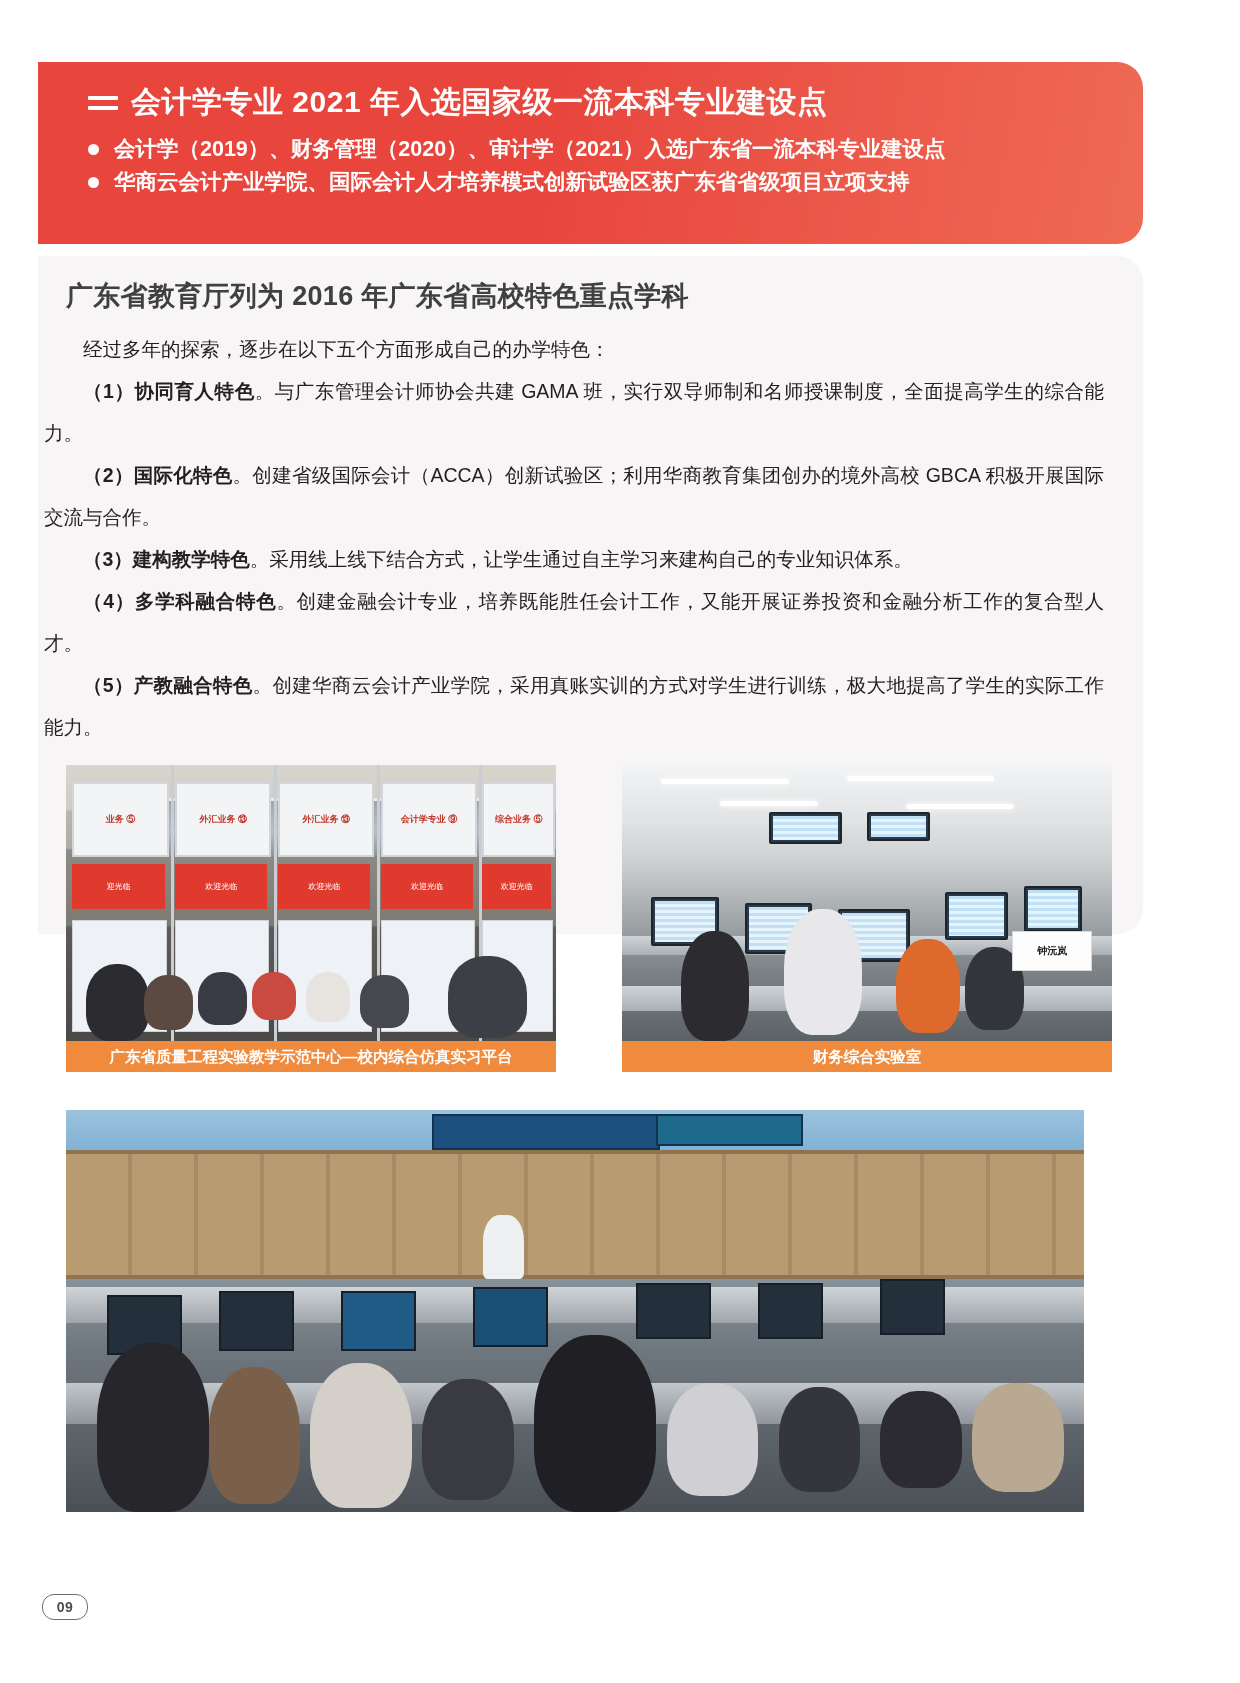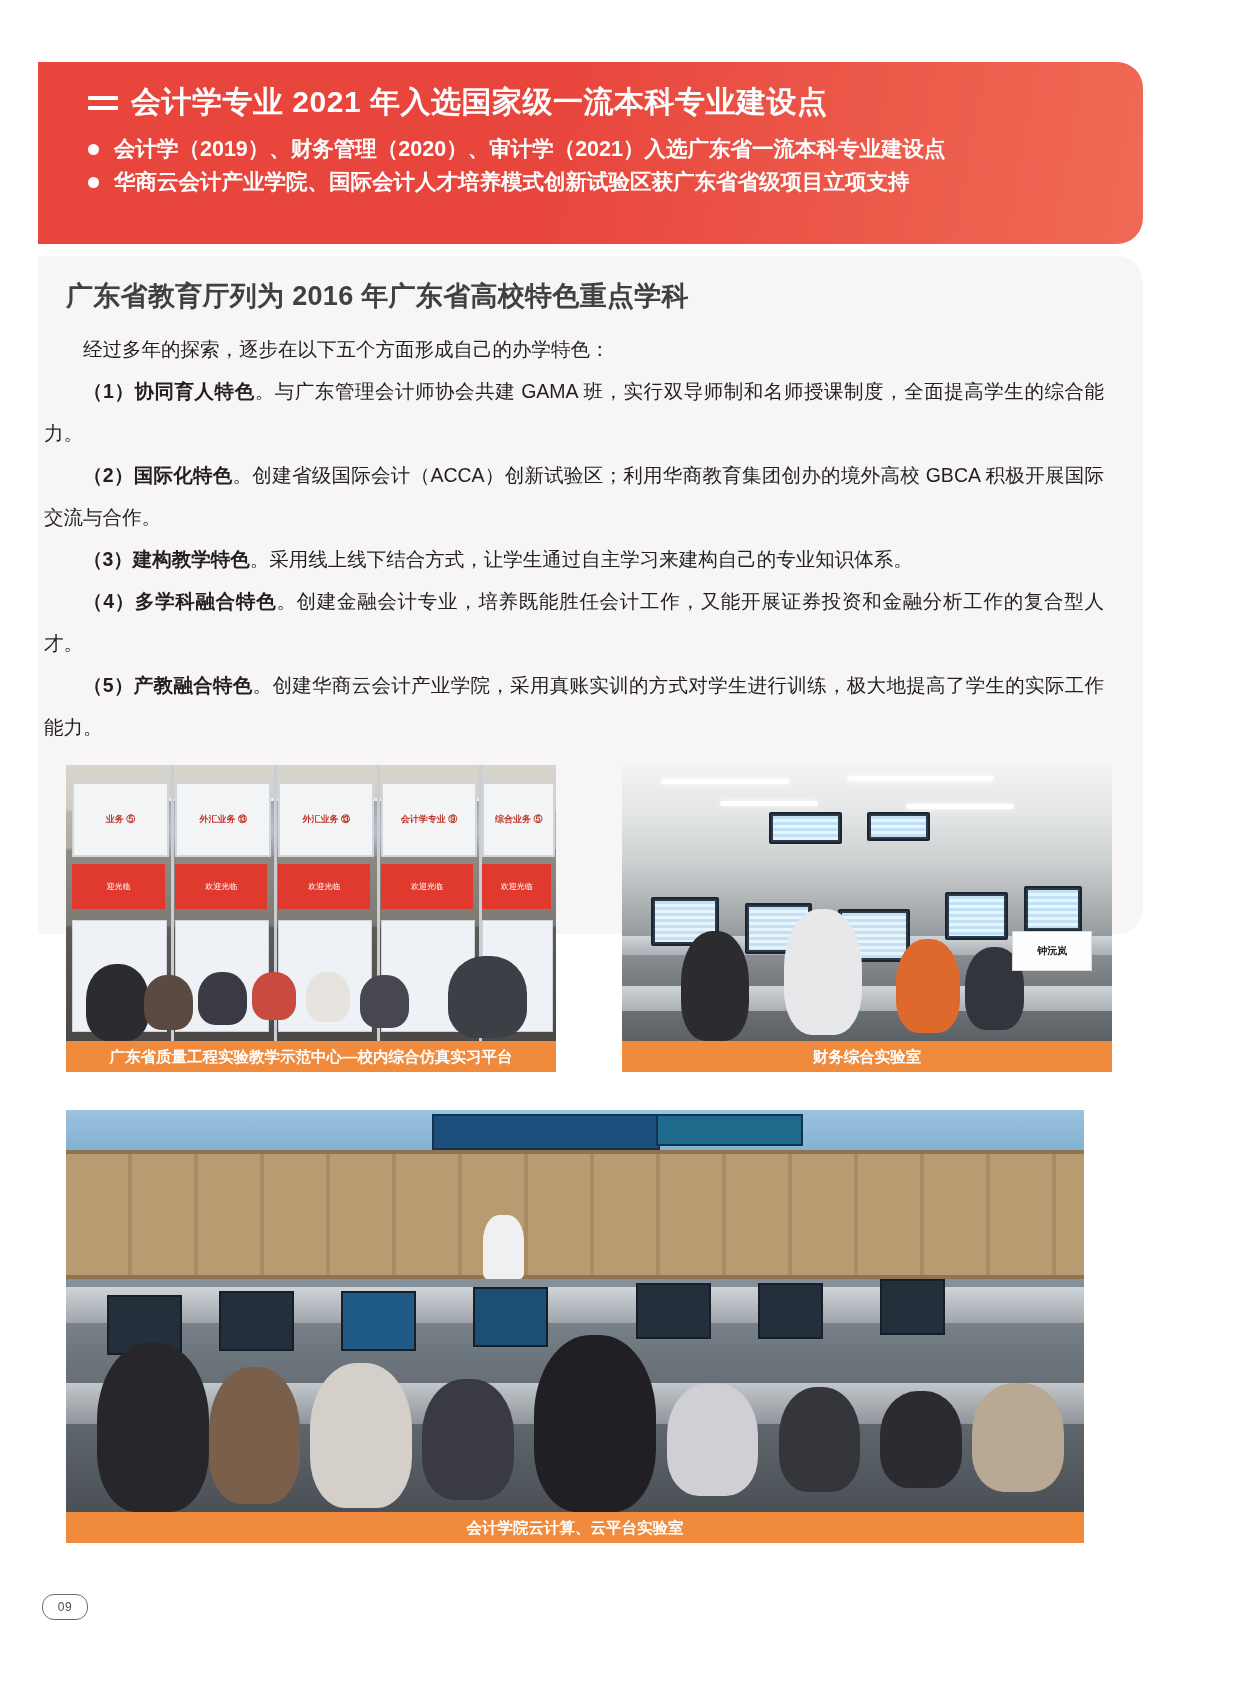--- a/index.html
+++ b/index.html
@@ -249,22 +249,22 @@
   
   .page-number {
     position: absolute;
     left: 42px;
     top: 1594px;
     width: 44px;
     height: 24px;
     border: 1.5px solid #6d6e71;
     border-radius: 12px;
     color: #4d4d4f;
-    font-size: 12px;
-    font-weight: normal;
+    font-size: 14px;
+    font-weight: bold;
     display: flex;
     align-items: center;
     justify-content: center;
     letter-spacing: 0.5px;
   }
 </style>
 </head>
 <body>
 
 <div class="page">
@@ -393,18 +393,17 @@
         <div class="blob" style="left:24%; bottom:1%;  width:10%; height:36%; background:#d5cfc9;"></div>
         <div class="blob" style="left:35%; bottom:3%;  width:9%;  height:30%; background:#3a3a42;"></div>
         <div class="blob" style="left:46%; bottom:0;   width:12%; height:44%; background:#1f1f24;"></div>
         <div class="blob" style="left:59%; bottom:4%;  width:9%;  height:28%; background:#cfcfd4;"></div>
         <div class="blob" style="left:70%; bottom:5%;  width:8%;  height:26%; background:#35353c;"></div>
         <div class="blob" style="left:80%; bottom:6%;  width:8%;  height:24%; background:#2b2b31;"></div>
         <div class="blob" style="left:89%; bottom:5%;  width:9%;  height:27%; background:#b9a892;"></div>
         <div class="blob" style="left:41%; top:26%; width:4%; height:16%; background:#eef0f2; border-radius:40% 40% 10% 10%;"></div>
       </div>
     </div>
-    <div class="caption">会计学院云计算、云平台实验室</div>
   </div>
 
   <div class="page-number">09</div>
 
 </div>
 
 </body></html>

